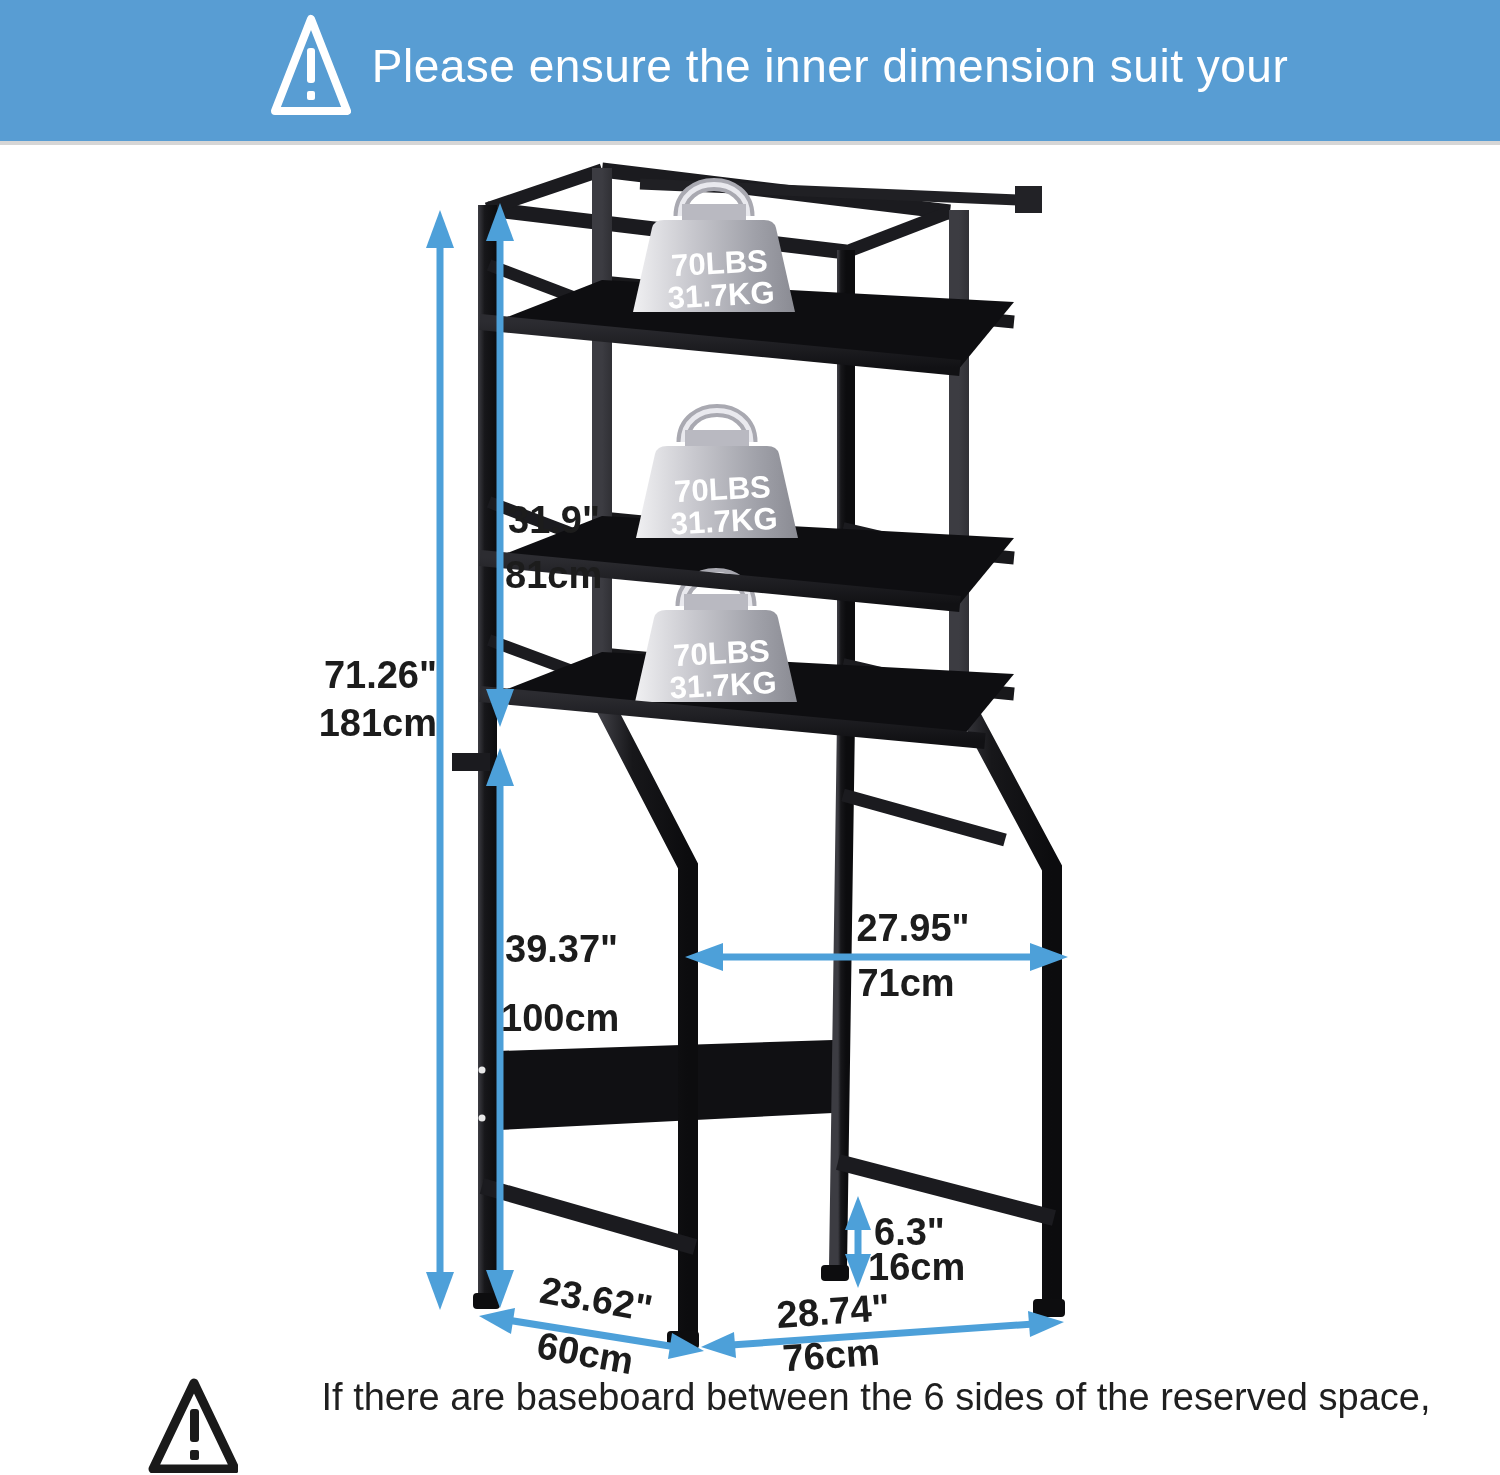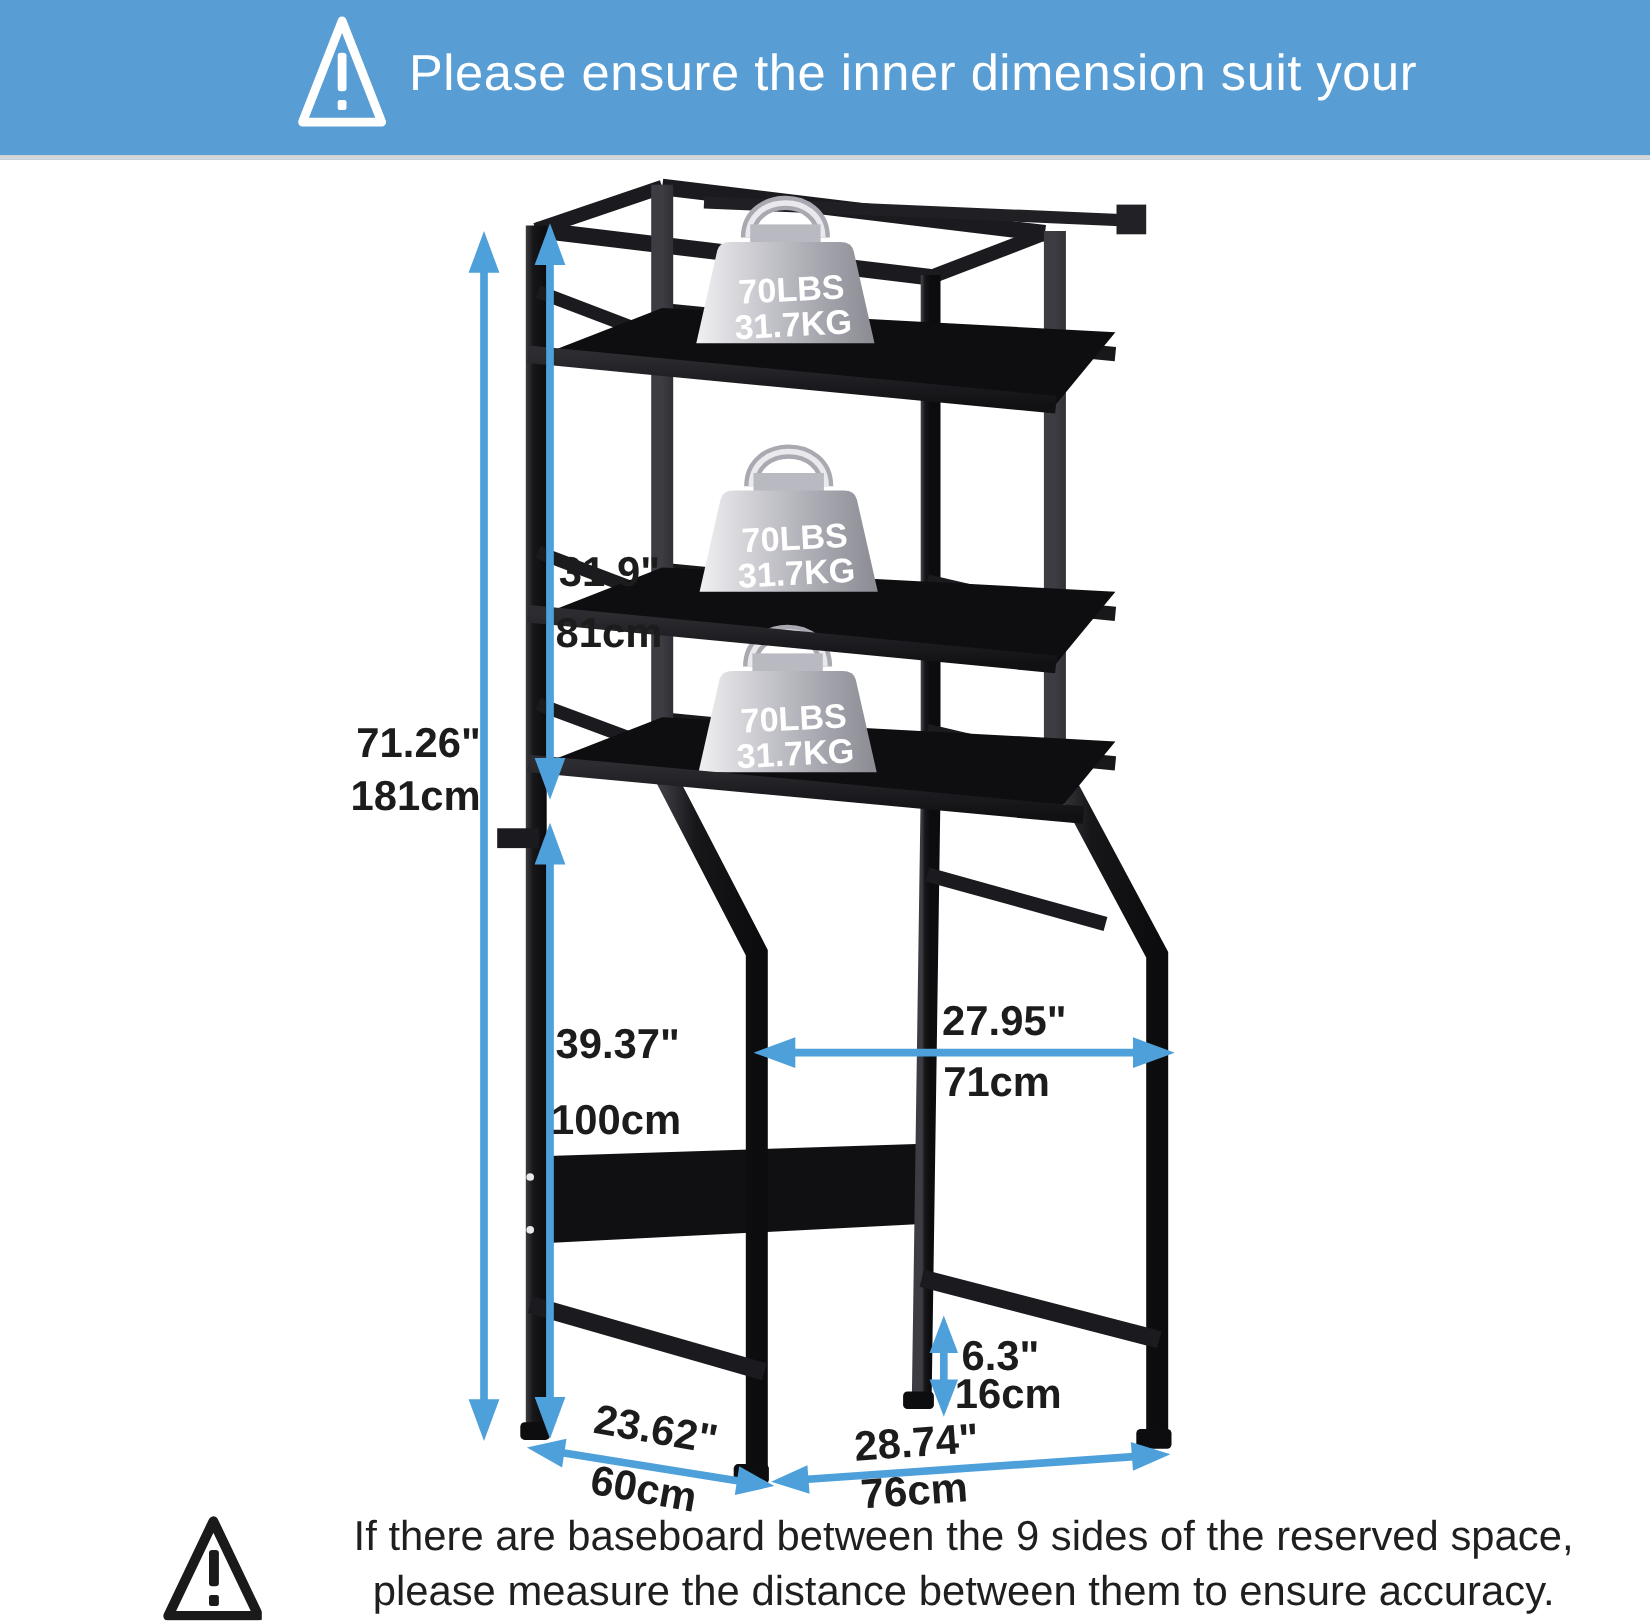--- a/index.html
+++ b/index.html
@@ -226,17 +226,16 @@
       <text class="dim-label" x="832" y="1368" text-anchor="middle" transform="rotate(-4 832 1368)">76cm</text>
     </g>
   </svg>
 
   <svg class="footer-icon" viewBox="0 0 90 95">
     <path d="M46,5 L87,91 L5,91 Z" fill="none" stroke="#1a1a1a" stroke-width="9" stroke-linejoin="round"></path>
     <rect x="42" y="31" width="9" height="33" rx="3" fill="#1a1a1a"></rect>
     <rect x="42" y="72" width="9" height="10" rx="2" fill="#1a1a1a"></rect>
   </svg>
   <div class="footer-text">
-    <div>If there are baseboard between the 9 sides of the reserved space,</div>
-    <div>please measure the distance between them to ensure accuracy.</div>
+    <div>If there are baseboard between the 6 sides of the reserved space,</div>
   </div>
 
 </div>
 
 </body></html>

